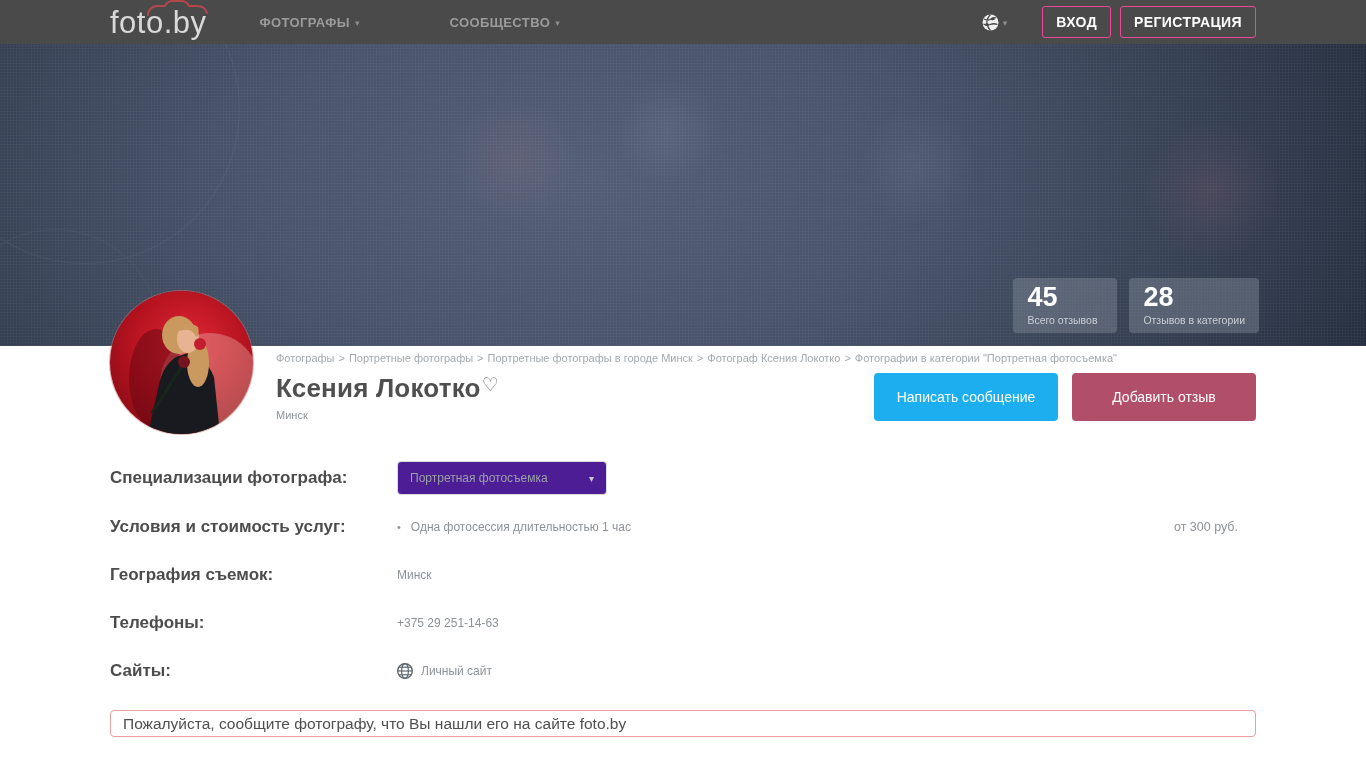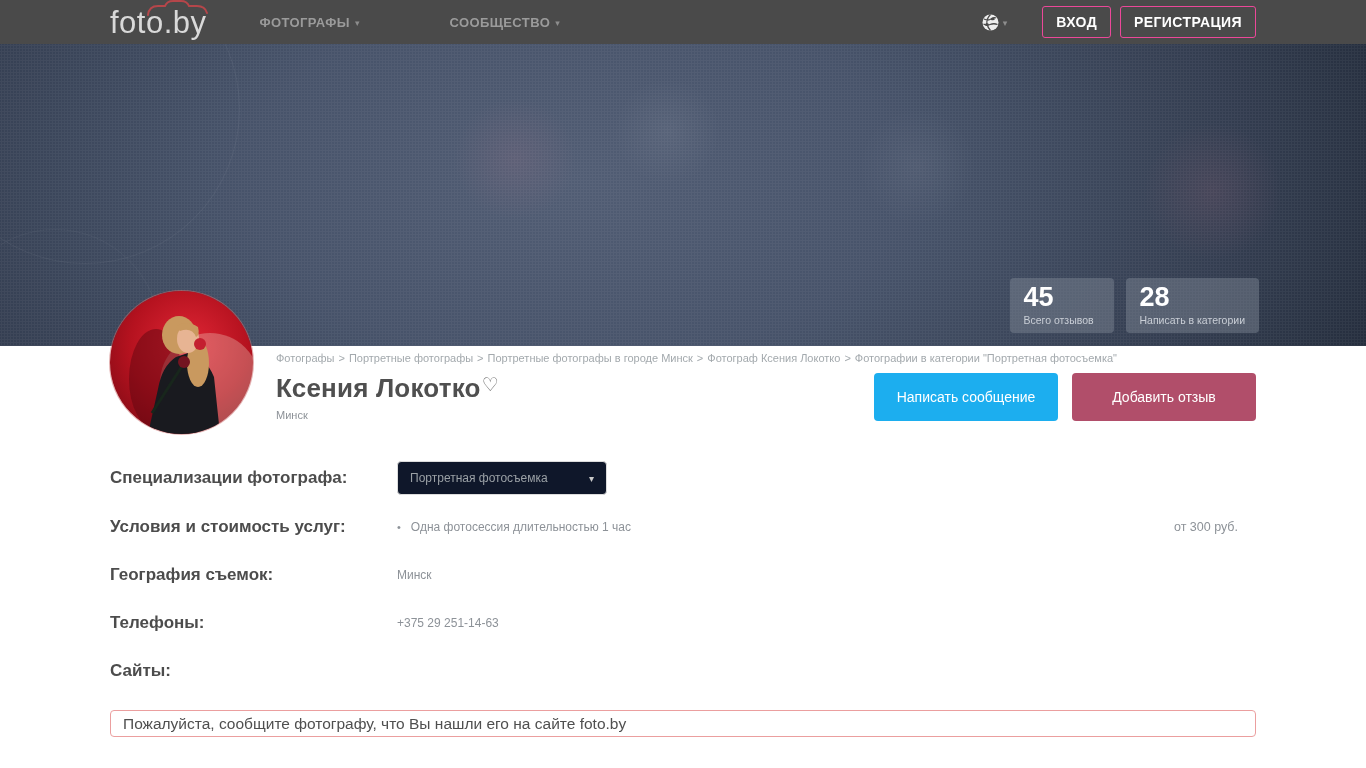--- a/index.html
+++ b/index.html
@@ -55,21 +55,21 @@
   .action-btns { display:flex; }
   .btn { border:none; border-radius:4px; height:48px; min-width:184px; padding:0 20px; font-size:14px; color:#fff; cursor:pointer; margin-left:14px; font-family:"Liberation Sans", sans-serif; }
   .btn-message { background:#1caeef; }
   .btn-review { background:#b14e6a; }
 
   
   .details { margin-top:40px; }
   .row { display:flex; align-items:center; min-height:32px; margin-bottom:16px; }
   .row-label { width:287px; flex-shrink:0; font-size:17px; font-weight:bold; color:#4c4c4c; }
   .row-content { flex:1; display:flex; align-items:center; font-size:12px; color:#8d9298; }
-  .select { width:210px; height:32px; border:1px solid #dcdcdc; border-radius:4px; padding:16px 12px; display:flex; align-items:center; justify-content:space-between; color:#9aa0a5; font-size:12px; cursor:pointer; background:#0f172a; }
+  .select { width:210px; height:32px; border:1px solid #dcdcdc; border-radius:4px; padding:16px 12px; display:flex; align-items:center; justify-content:space-between; color:#9aa0a5; font-size:12px; cursor:pointer; background:#4c1d95; }
   .select-caret { color:#c9c9c9; font-size:10px; }
   .bullet { color:#8d9298; font-size:11px; margin-right:10px; }
   .price { margin-left:auto; padding-right:18px; font-size:12.5px; color:#8d9298; }
   .site-link { display:flex; align-items:center; color:#8d9298; cursor:pointer; }
   .globe-row-icon { margin-right:8px; display:flex; }
 
   
   .notice { margin-top:23px; height:27px; border:1px solid #eb9f9f; border-radius:4px; background:#fff; display:flex; align-items:center; padding:0 12px; font-size:15.5px; color:#4f4f4f; }
 </style>
 </head>
@@ -115,21 +115,21 @@
     <div class="circ c4"></div>
     <div class="circ c5"></div>
     <div class="circ c6"></div>
     <div class="stats">
       <div class="stat-box">
         <div class="stat-value">45</div>
         <div class="stat-label">Всего отзывов</div>
       </div>
       <div class="stat-box">
         <div class="stat-value">28</div>
-        <div class="stat-label">Написать в категории</div>
+        <div class="stat-label">Отзывов в категории</div>
       </div>
     </div>
   </div>
 
   <div class="avatar">
     <svg width="143" height="143" viewBox="0 0 143 143">
       <defs>
         <radialGradient id="redbg" cx="55%" cy="38%" r="75%">
           <stop offset="0%" stop-color="#e02635"></stop>
           <stop offset="55%" stop-color="#b5121f"></stop>
@@ -193,20 +193,34 @@
         <div class="row-content">Минск</div>
       </div>
 
       <div class="row">
         <div class="row-label">Телефоны:</div>
         <div class="row-content">+375 29 251-14-63</div>
       </div>
 
       <div class="row">
         <div class="row-label">Сайты:</div>
+        <div class="row-content">
+          <span class="site-link">
+            <span class="globe-row-icon">
+              <svg width="16" height="16" viewBox="0 0 16 16">
+                <circle cx="8" cy="8" r="7.3" fill="none" stroke="#5f6a70" stroke-width="1.4"></circle>
+                <ellipse cx="8" cy="8" rx="3.4" ry="7.3" fill="none" stroke="#5f6a70" stroke-width="1.2"></ellipse>
+                <line x1="0.7" y1="8" x2="15.3" y2="8" stroke="#5f6a70" stroke-width="1.2"></line>
+                <line x1="1.6" y1="4.2" x2="14.4" y2="4.2" stroke="#5f6a70" stroke-width="1.2"></line>
+                <line x1="1.6" y1="11.8" x2="14.4" y2="11.8" stroke="#5f6a70" stroke-width="1.2"></line>
+              </svg>
+            </span>
+            <span>Личный сайт</span>
+          </span>
+        </div>
       </div>
 
     </div>
 
     <div class="notice">
       <span>Пожалуйста, сообщите фотографу, что Вы нашли его на сайте foto.by</span>
     </div>
 
   </div>
 </div>

